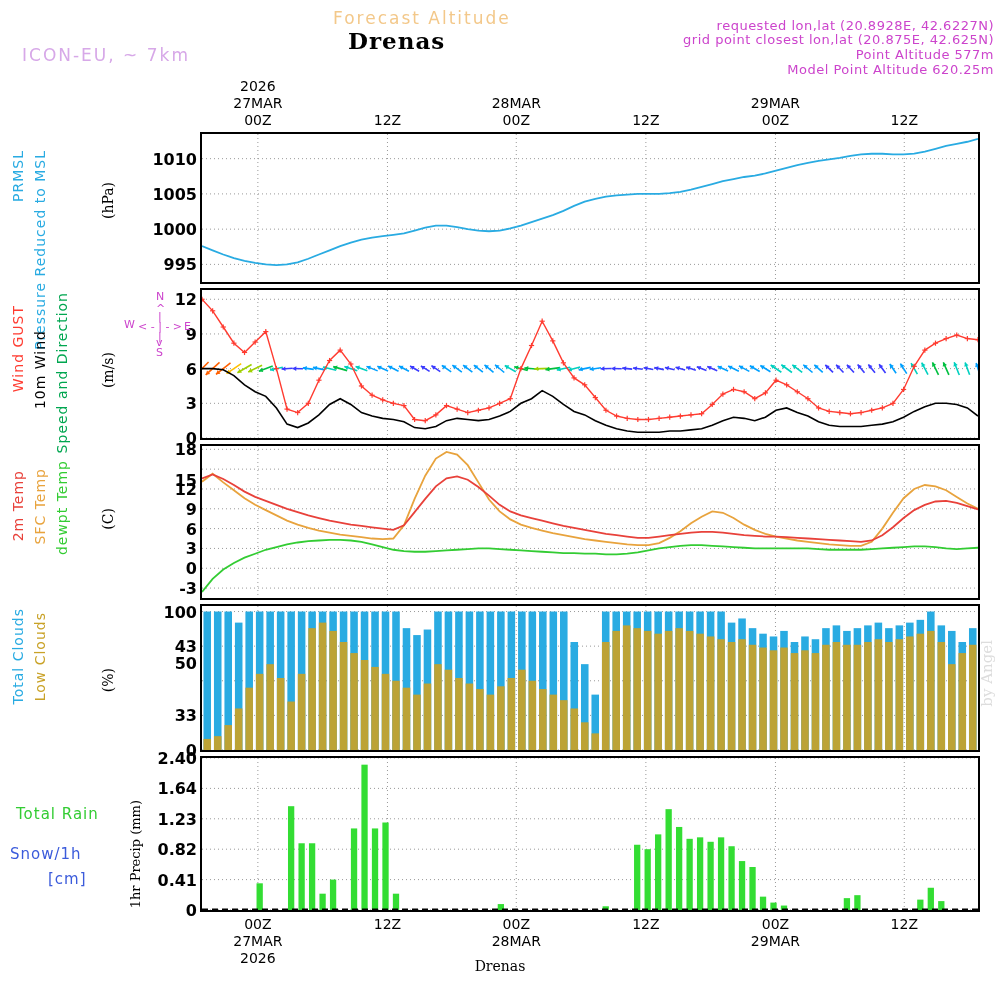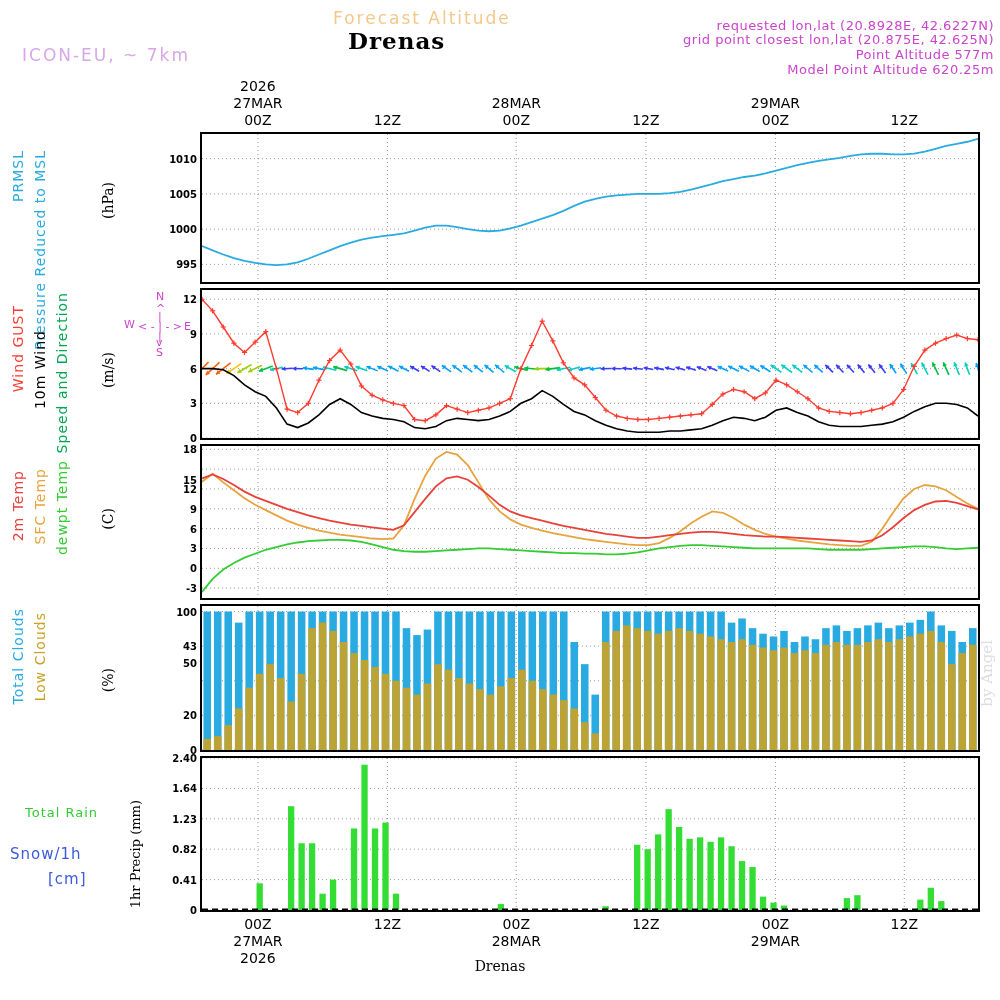--- a/index.html
+++ b/index.html
@@ -5,21 +5,21 @@
   html,body{margin:0;padding:0;background:#ffffff;}
   body{width:1000px;height:1000px;position:relative;font-family:"DejaVu Sans",sans-serif;overflow:hidden;}
   .abs{position:absolute;}
   .ttl-forecast{left:333px;top:8px;font-size:17px;color:#f3c88a;letter-spacing:2px;font-family:"DejaVu Sans",sans-serif;}
   .ttl-place{left:348px;top:27px;font-size:23px;font-weight:bold;color:#000;font-family:"DejaVu Serif",serif;letter-spacing:1px;}
   .ttl-model{left:22px;top:45px;font-size:17px;color:#d7a8e8;letter-spacing:2px;}
   .meta{right:6px;text-align:right;font-size:13px;color:#cc44cc;letter-spacing:0.5px;font-family:"DejaVu Sans",sans-serif;}
   .m1{top:18px;} .m2{top:32px;} .m3{top:47px;} .m4{top:62px;}
   .tick-lab{position:absolute;text-align:center;font-size:14px;}
   .panel{position:absolute;left:200px;border:2px solid #000;background:#fff;box-sizing:border-box;}
-  .ylab{position:absolute;right:100%;margin-right:5px;font-size:10px;color:#000;transform:translateY(-50%);white-space:nowrap;font-family:"DejaVu Sans",sans-serif;font-weight:bold;}
+  .ylab{position:absolute;right:100%;margin-right:5px;font-size:16px;color:#000;transform:translateY(-50%);white-space:nowrap;font-family:"DejaVu Sans",sans-serif;font-weight:bold;}
   .vlabel{position:absolute;writing-mode:vertical-rl;transform:rotate(180deg);font-size:14px;letter-spacing:1px;white-space:nowrap;}
   .unit{position:absolute;writing-mode:vertical-rl;transform:rotate(180deg);font-size:14px;color:#000;font-family:"DejaVu Serif",serif;}
   .watermark{position:absolute;right:4px;top:640px;writing-mode:vertical-rl;transform:rotate(180deg);color:#dddddd;font-size:15px;font-family:"DejaVu Serif",serif;}
   .footer-name{position:absolute;left:0;width:1000px;top:958px;text-align:center;font-size:14px;color:#000;font-family:"DejaVu Serif",serif;}
   svg{display:block;}
 </style>
 </head>
 <body>
 
 <div class="abs ttl-forecast">Forecast Altitude</div>
@@ -760,21 +760,21 @@
       <rect x="735.5221621621622" y="19.384615384615387" width="7.5502702702702695" height="124.61538461538461" fill="#29abe2"></rect>
       <rect x="735.5221621621622" y="36" width="7.5502702702702695" height="108" fill="#c9a227" opacity="0.92"></rect>
       <rect x="746.0086486486487" y="24.923076923076934" width="7.5502702702702695" height="119.07692307692307" fill="#29abe2"></rect>
       <rect x="746.0086486486487" y="58.15384615384616" width="7.5502702702702695" height="85.84615384615384" fill="#c9a227" opacity="0.92"></rect>
       <rect x="756.4951351351351" y="36" width="7.5502702702702695" height="108" fill="#29abe2"></rect>
       <rect x="756.4951351351351" y="47.076923076923066" width="7.5502702702702695" height="96.92307692307693" fill="#c9a227" opacity="0.92"></rect>
       <rect x="766.9816216216217" y="22.15384615384616" width="7.5502702702702695" height="121.84615384615384" fill="#29abe2"></rect>
       <rect x="766.9816216216217" y="38.769230769230774" width="7.5502702702702695" height="105.23076923076923" fill="#c9a227" opacity="0.92"></rect>
     </svg>
 <div class="ylab" style="top: 144px;">0</div>
-    <div class="ylab" style="top: 109.385px;">20</div>
+    <div class="ylab" style="top: 109.385px;">33</div>
     <div class="ylab" style="top: 57px;">50</div>
     <div class="ylab" style="top: 40.1538px;">43</div>
     <div class="ylab" style="top: 5.53846px;">100</div>
   </div>
 <div class="abs vlabel" style="left:10px;top:608px;color:#29abe2;">Total Clouds</div>
 <div class="abs vlabel" style="left:32px;top:612px;color:#c9a227;">Low Clouds</div>
 <div class="abs unit" style="left:100px;top:668px;">(%)</div>
 
 <div class="panel" id="panel-precip" style="top:756px;height:156px;width:780px;">
   <svg id="svg-precip" width="776" height="152" viewBox="0 0 776 152" preserveAspectRatio="none">
@@ -825,21 +825,21 @@
       <rect x="736.1513513513513" y="143.10243902439024" width="6.291891891891892" height="8.897560975609757" fill="#33dd33"></rect>
       <line x1="0" y1="151.5" x2="776" y2="151.5" stroke="#000" stroke-width="2" stroke-dasharray="6,4"></line>
     </svg>
 <div class="ylab" style="top: 152px;">0</div>
     <div class="ylab" style="top: 121.6px;">0.41</div>
     <div class="ylab" style="top: 91.2px;">0.82</div>
     <div class="ylab" style="top: 60.8px;">1.23</div>
     <div class="ylab" style="top: 30.4px;">1.64</div>
     <div class="ylab" style="top: 0px;">2.40</div>
   </div>
-<div class="abs" style="left:25px;top:805px;color:#33cc33;font-size:13px;letter-spacing:1px;">Total  Rain</div>
+<div class="abs" style="left:16px;top:805px;color:#33cc33;font-size:15px;letter-spacing:1px;">Total  Rain</div>
 <div class="abs" style="left:10px;top:845px;color:#3b5bdb;font-size:15px;letter-spacing:1px;">Snow/1h</div>
 <div class="abs" style="left:48px;top:870px;color:#3b5bdb;font-size:15px;letter-spacing:1px;">[cm]</div>
 <div class="abs unit" style="left:128px;top:800px;font-size:13px;">1hr Precip (mm)</div>
 
 <div id="bottom-axis" style="position: absolute; left: 0px; top: 0px; width: 1000px; height: 0px;">
     <div class="tick-lab" style="left: 217.872px; top: 916px; width: 80px; font-family: &quot;DejaVu Sans&quot;, sans-serif;">
       <div style="height:17px">00Z</div>
       <div style="height:17px">27MAR</div>
       <div style="height:17px">2026</div>
     </div>

